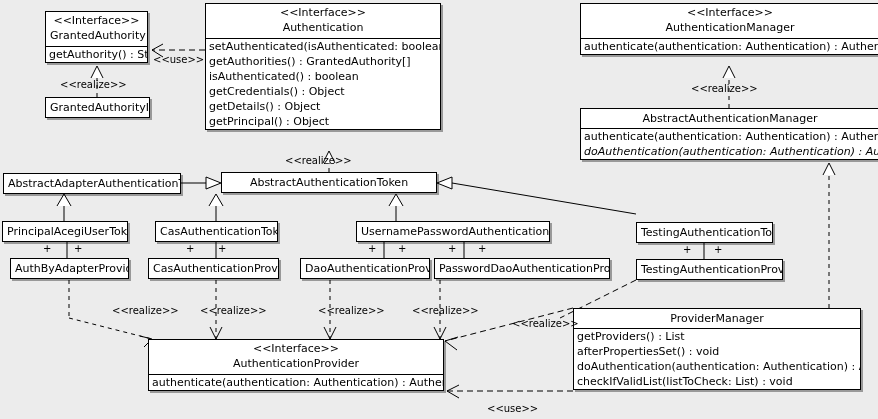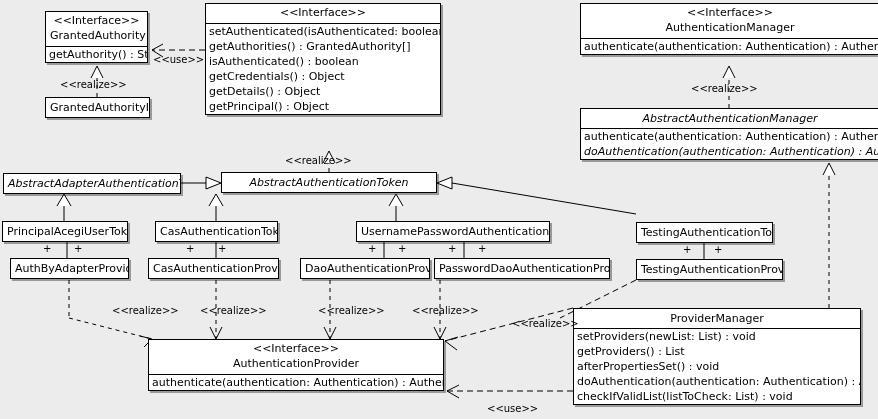--- a/index.html
+++ b/index.html
@@ -55,21 +55,21 @@
     font-size:10px;
     line-height:10px;
     color:#000;
   }
   .simple-name{
     padding:2px 4px;
     text-align:center;
     line-height:15px;
     font-size:11px;
   }
-  .simple-name.abstract{font-style:italic;}
+  .simple-name.abstract{}
 </style>
 </head>
 <body>
 
 <div id="canvas">
 
   <svg class="svg-layer" viewBox="0 0 878 419" width="878" height="419" xmlns="http://www.w3.org/2000/svg">
     <defs>
       <marker id="hollow-tri-up" markerWidth="14" markerHeight="12" refX="7" refY="11" orient="auto">
         <path d="M1,11 L7,1 L13,11 Z" fill="#ffffff" stroke="#000" stroke-width="1"></path>
@@ -174,20 +174,21 @@
     </div>
   </div>
 
   <div class="uml-class" style="left:45px;top:97px;width:105px;">
     <div class="simple-name">GrantedAuthorityImpl</div>
   </div>
 
   <div class="uml-class" style="left:205px;top:3px;width:236px;">
     <div class="hdr">
       <span class="stereo">&lt;&lt;Interface&gt;&gt;</span>
+      <span class="cname">Authentication</span>
     </div>
     <div class="divider"></div>
     <div class="ops">
       <span class="op">setAuthenticated(isAuthenticated: boolean) : void</span>
       <span class="op">getAuthorities() : GrantedAuthority[]</span>
       <span class="op">isAuthenticated() : boolean</span>
       <span class="op">getCredentials() : Object</span>
       <span class="op">getDetails() : Object</span>
       <span class="op">getPrincipal() : Object</span>
     </div>
@@ -265,21 +266,20 @@
     <div class="divider"></div>
     <div class="ops">
       <span class="op">authenticate(authentication: Authentication) : Authentication</span>
     </div>
   </div>
 
   <div class="uml-class" style="left:573px;top:308px;width:288px;">
     <div class="simple-name">ProviderManager</div>
     <div class="divider"></div>
     <div class="ops">
-      <span class="op">setProviders(newList: List) : void</span>
       <span class="op">getProviders() : List</span>
       <span class="op">afterPropertiesSet() : void</span>
       <span class="op">doAuthentication(authentication: Authentication) : Authentication</span>
       <span class="op">checkIfValidList(listToCheck: List) : void</span>
     </div>
   </div>
 
   <div class="edge-label" style="left:153px;top:54px;">&lt;&lt;use&gt;&gt;</div>
   <div class="edge-label" style="left:60px;top:79px;">&lt;&lt;realize&gt;&gt;</div>
   <div class="edge-label" style="left:285px;top:155px;">&lt;&lt;realize&gt;&gt;</div>

